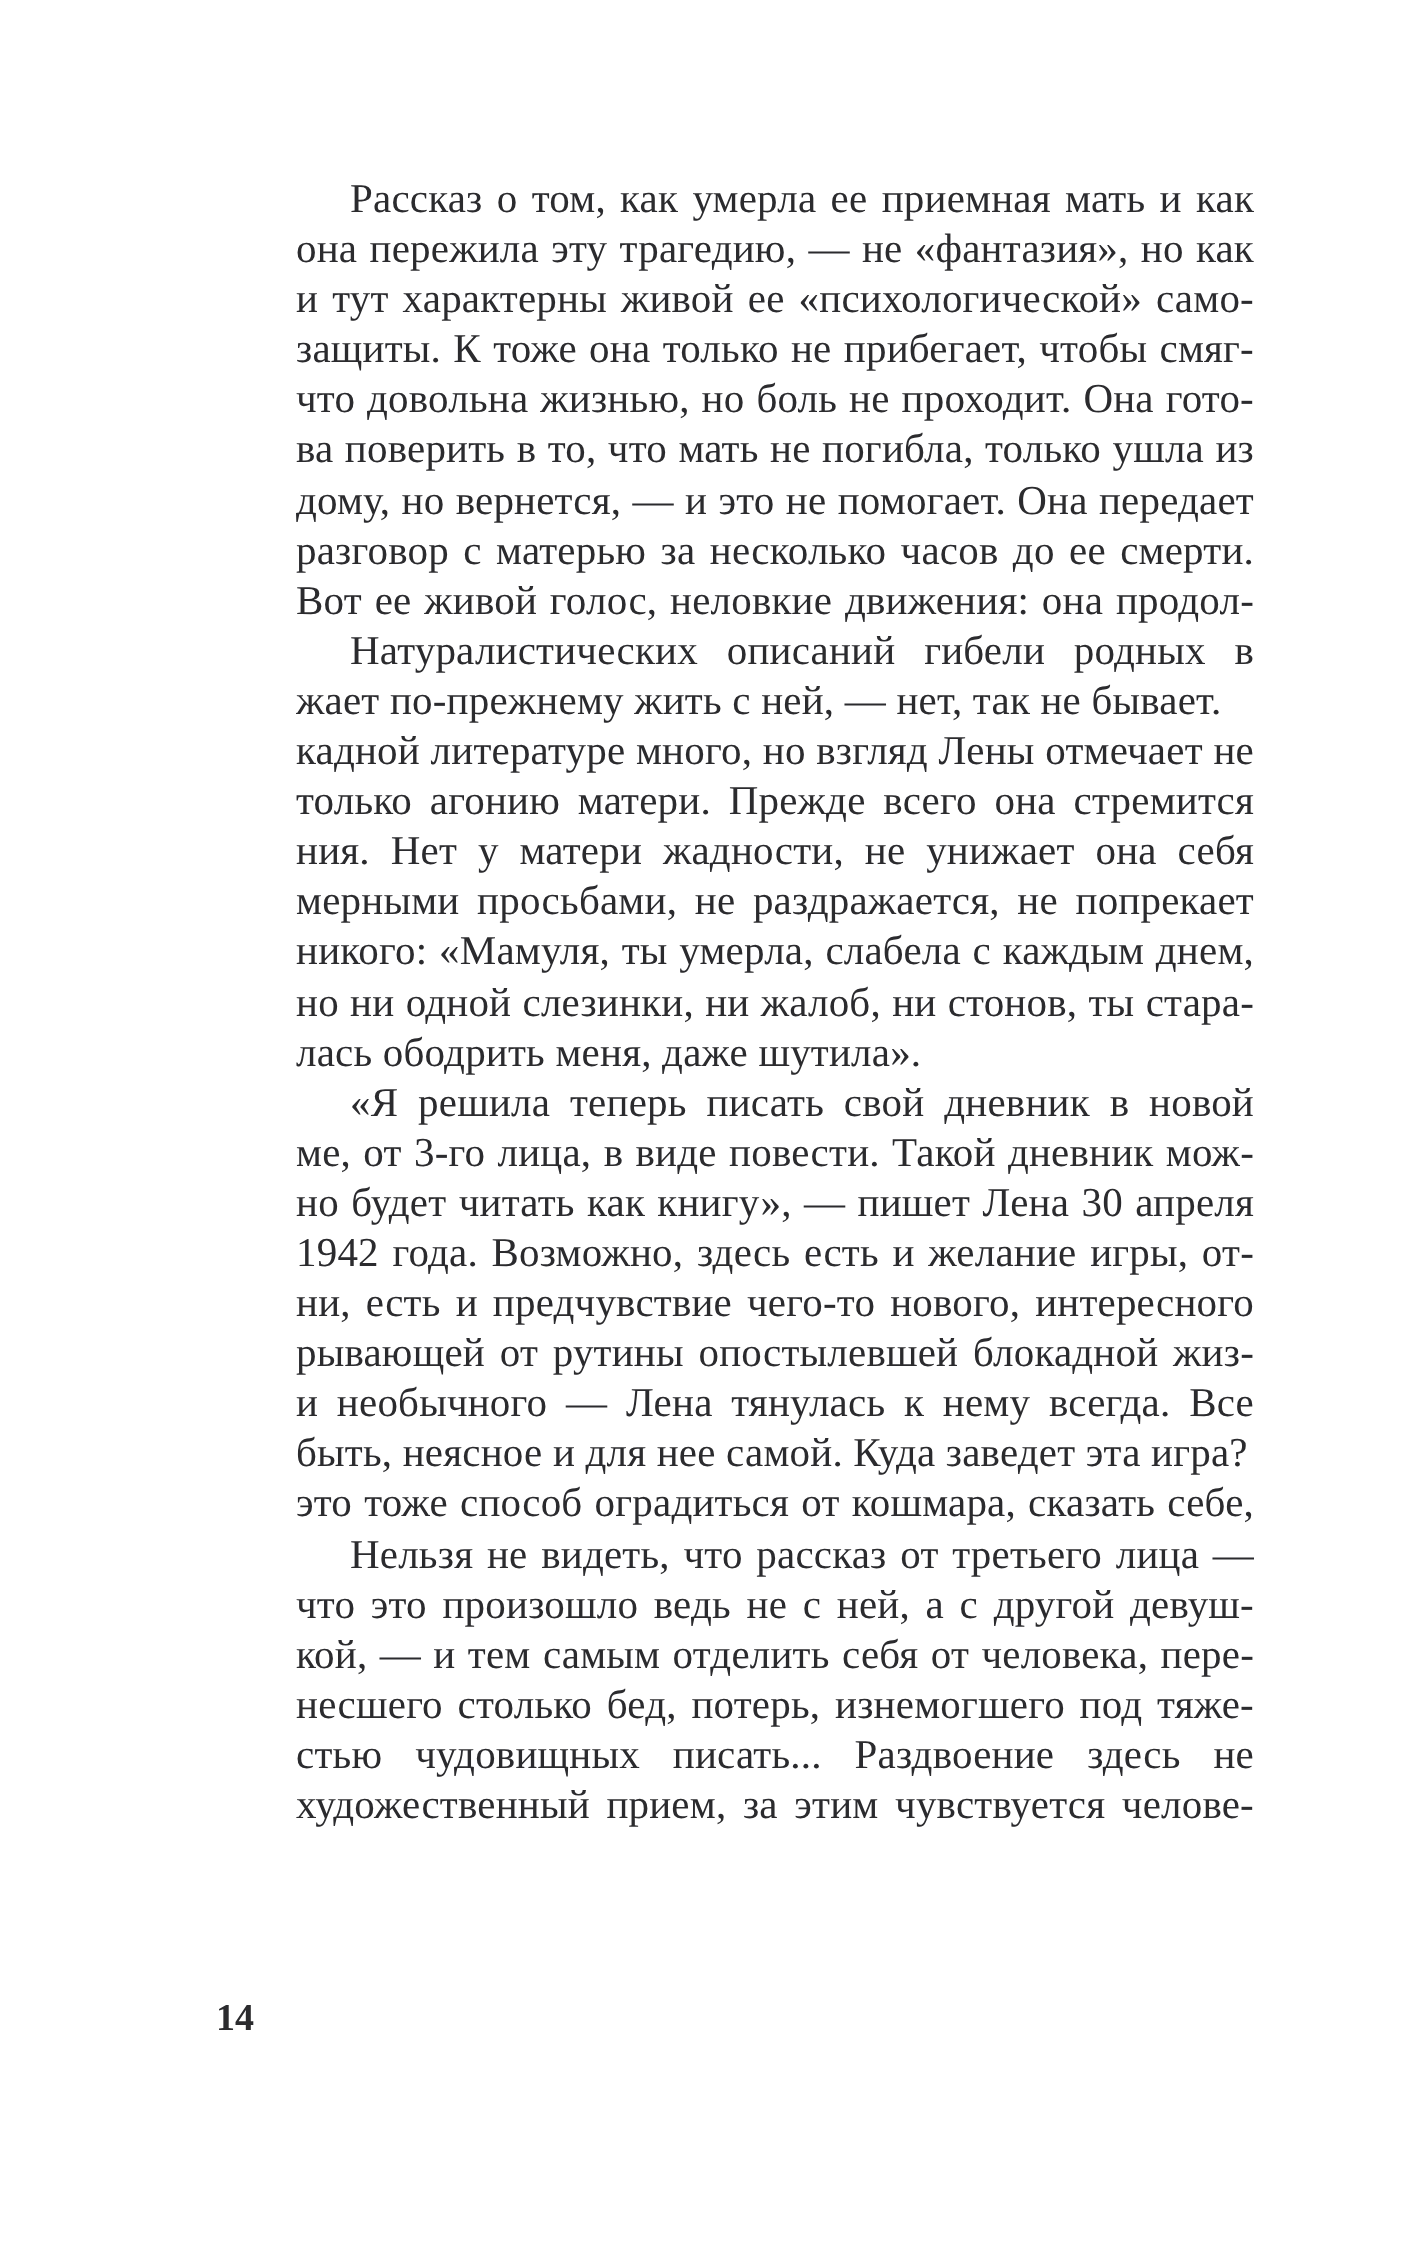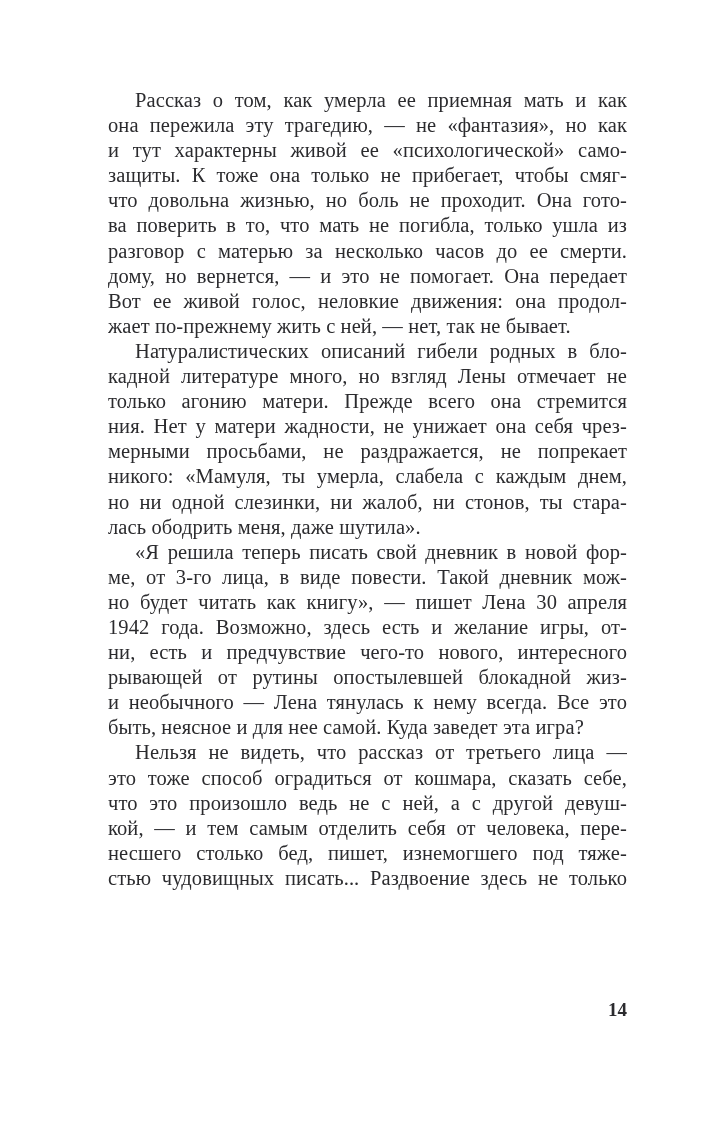--- a/index.html
+++ b/index.html
@@ -27,71 +27,73 @@
     color: #2b2b2e;
     font-size: 20.5px;
     line-height: 25.1px;
     letter-spacing: 0.1px;
   }
   .text-block .line {
     text-align: justify;
     text-align-last: justify;
     height: 25.1px;
     overflow: hidden;
+    margin-left: 40px;
   }
   .text-block .line.indent {
     text-indent: 27px;
   }
   .text-block .line.para-end {
     text-align-last: left;
   }
   .page-number {
     position: absolute;
     left: 108px;
     top: 999px;
     width: 519px;
-    text-align: right;
+    text-align: left;
     color: #2b2b2e;
     font-size: 19px;
     font-weight: bold;
     line-height: 22px;
   }
 </style>
 </head>
 <body>
 
 <div class="book-page">
   <div class="text-block">
       <div class="line indent">Рассказ о том, как умерла ее приемная мать и как</div>
       <div class="line">она пережила эту трагедию, — не «фантазия», но как</div>
       <div class="line">и тут характерны живой ее «психологической» само-</div>
       <div class="line">защиты. К тоже она только не прибегает, чтобы смяг-</div>
       <div class="line">что довольна жизнью, но боль не проходит. Она гото-</div>
       <div class="line">ва поверить в то, что мать не погибла, только ушла из</div>
+      <div class="line">дому, но вернется, — и это не помогает. Она передает</div>
       <div class="line">разговор с матерью за несколько часов до ее смерти.</div>
-      <div class="line">дому, но вернется, — и это не помогает. Она передает</div>
       <div class="line">Вот ее живой голос, неловкие движения: она продол-</div>
+      <div class="line indent">Натуралистических описаний гибели родных в бло-</div>
       <div class="line para-end">жает по-прежнему жить с ней, — нет, так не бывает.</div>
-      <div class="line indent">Натуралистических описаний гибели родных в бло-</div>
       <div class="line">кадной литературе много, но взгляд Лены отмечает не</div>
       <div class="line">только агонию матери. Прежде всего она стремится</div>
       <div class="line">ния. Нет у матери жадности, не унижает она себя чрез-</div>
       <div class="line">мерными просьбами, не раздражается, не попрекает</div>
       <div class="line">никого: «Мамуля, ты умерла, слабела с каждым днем,</div>
       <div class="line">но ни одной слезинки, ни жалоб, ни стонов, ты стара-</div>
       <div class="line para-end">лась ободрить меня, даже шутила».</div>
       <div class="line indent">«Я решила теперь писать свой дневник в новой фор-</div>
       <div class="line">ме, от 3-го лица, в виде повести. Такой дневник мож-</div>
       <div class="line">но будет читать как книгу», — пишет Лена 30 апреля</div>
       <div class="line">1942 года. Возможно, здесь есть и желание игры, от-</div>
       <div class="line">ни, есть и предчувствие чего-то нового, интересного</div>
       <div class="line">рывающей от рутины опостылевшей блокадной жиз-</div>
       <div class="line">и необычного — Лена тянулась к нему всегда. Все это</div>
       <div class="line para-end">быть, неясное и для нее самой. Куда заведет эта игра?</div>
+      <div class="line">это тоже способ оградиться от кошмара, сказать себе,</div>
       <div class="line indent">Нельзя не видеть, что рассказ от третьего лица —</div>
-      <div class="line">это тоже способ оградиться от кошмара, сказать себе,</div>
       <div class="line">что это произошло ведь не с ней, а с другой девуш-</div>
       <div class="line">кой, — и тем самым отделить себя от человека, пере-</div>
-      <div class="line">несшего столько бед, пишет, изнемогшего под тяже-</div>
+      <div class="line">несшего столько бед, потерь, изнемогшего под тяже-</div>
       <div class="line">стью чудовищных писать... Раздвоение здесь не только</div>
+      <div class="line">художественный прием, за этим чувствуется челове-</div>
     </div>
   <div class="page-number">14</div>
 </div>
 
 </body></html>

